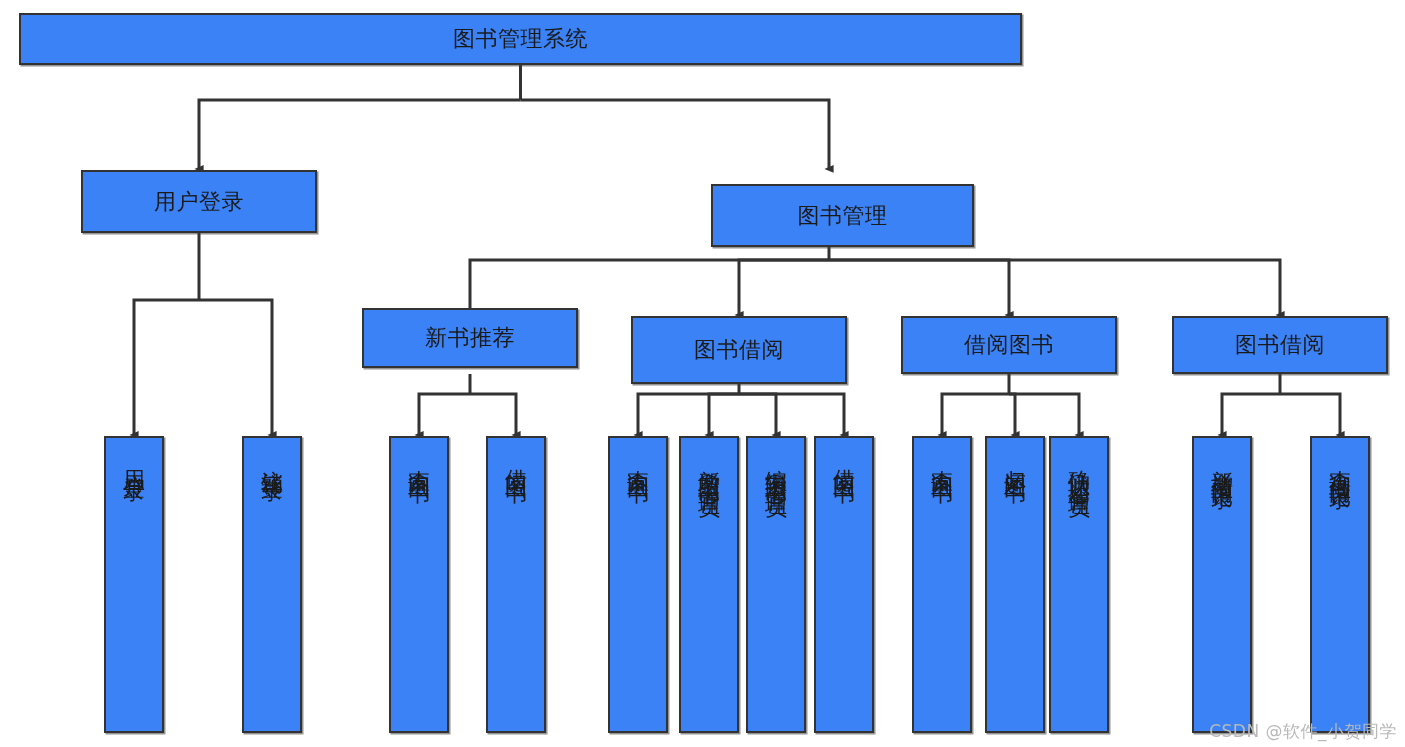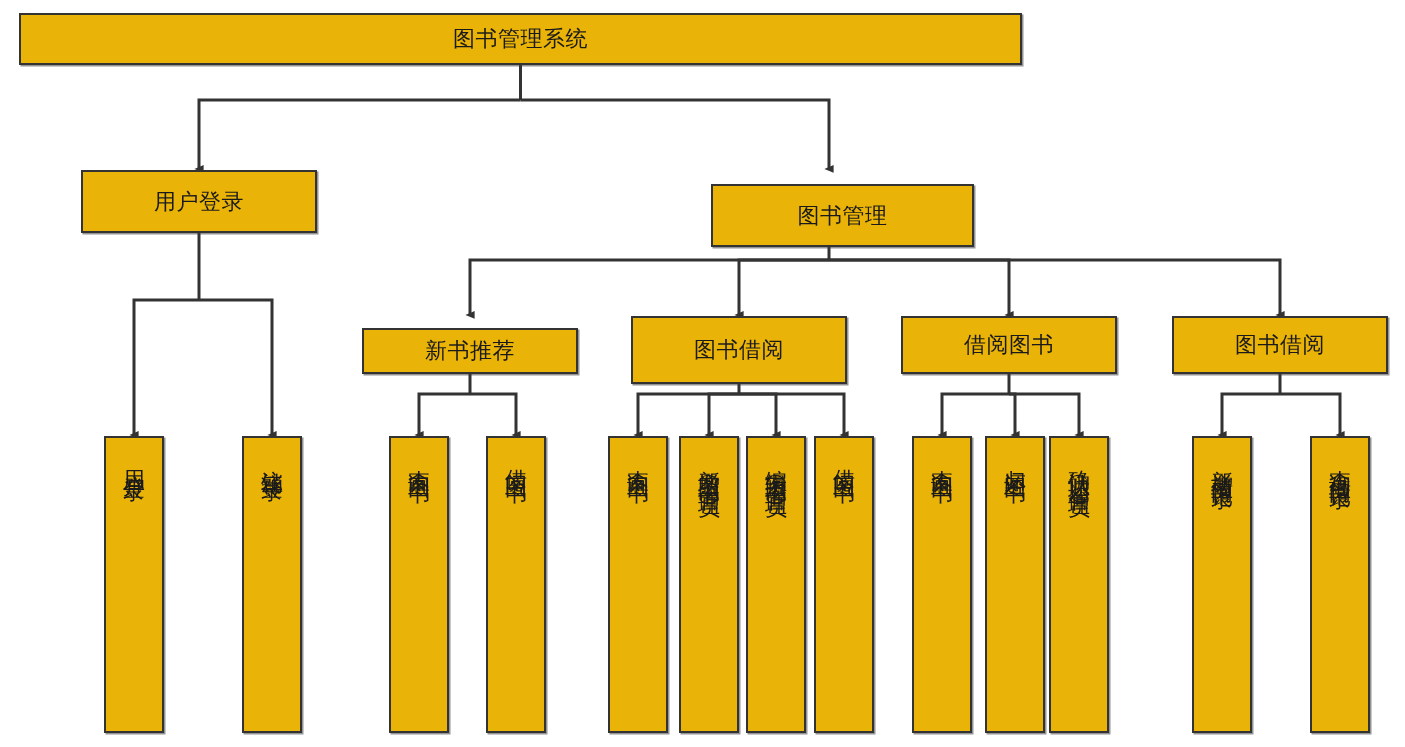--- a/index.html
+++ b/index.html
@@ -24,21 +24,21 @@
     position: absolute;
     left: 0;
     top: 0;
     width: 1405px;
     height: 747px;
     display: block;
   }
   .node-box {
     position: absolute;
     box-sizing: border-box;
-    background: #eab308;
+    background: #3b82f6;
     border: 2.5px solid #333333;
     box-shadow: 1.5px 1.5px 0 0 rgba(60,60,60,0.55);
     display: flex;
     align-items: center;
     justify-content: center;
     color: #000000;
   }
   .node-label {
     font-size: 22px;
     line-height: 1.15;
@@ -114,21 +114,21 @@
   <div id="node-layer">
       <div class="node-box" style="left: 19px; top: 13px; width: 1003px; height: 52px;">
         <span class="node-label">图书管理系统</span>
       </div>
       <div class="node-box" style="left: 81px; top: 170px; width: 236px; height: 63px;">
         <span class="node-label">用户登录</span>
       </div>
       <div class="node-box" style="left: 711px; top: 184px; width: 263px; height: 63px;">
         <span class="node-label">图书管理</span>
       </div>
-      <div class="node-box" style="left: 362px; top: 328px; width: 216px; height: 46px;">
+      <div class="node-box" style="left: 362px; top: 308px; width: 216px; height: 60px;">
         <span class="node-label">新书推荐</span>
       </div>
       <div class="node-box" style="left: 631px; top: 316px; width: 216px; height: 68px;">
         <span class="node-label">图书借阅</span>
       </div>
       <div class="node-box" style="left: 901px; top: 316px; width: 216px; height: 58px;">
         <span class="node-label">借阅图书</span>
       </div>
       <div class="node-box" style="left: 1172px; top: 316px; width: 216px; height: 58px;">
         <span class="node-label">图书借阅</span>
@@ -167,14 +167,15 @@
         <span class="node-label">确认归还（管理员）</span>
       </div>
       <div class="node-box vertical" style="left: 1192px; top: 436px; width: 60px; height: 297px;">
         <span class="node-label">新增借阅记录</span>
       </div>
       <div class="node-box vertical" style="left: 1310px; top: 436px; width: 60px; height: 297px;">
         <span class="node-label">查询借阅记录</span>
       </div>
     </div>
 
+  <div class="watermark">CSDN @软件_小贺同学</div>
 
 </div>
 
 </body></html>

